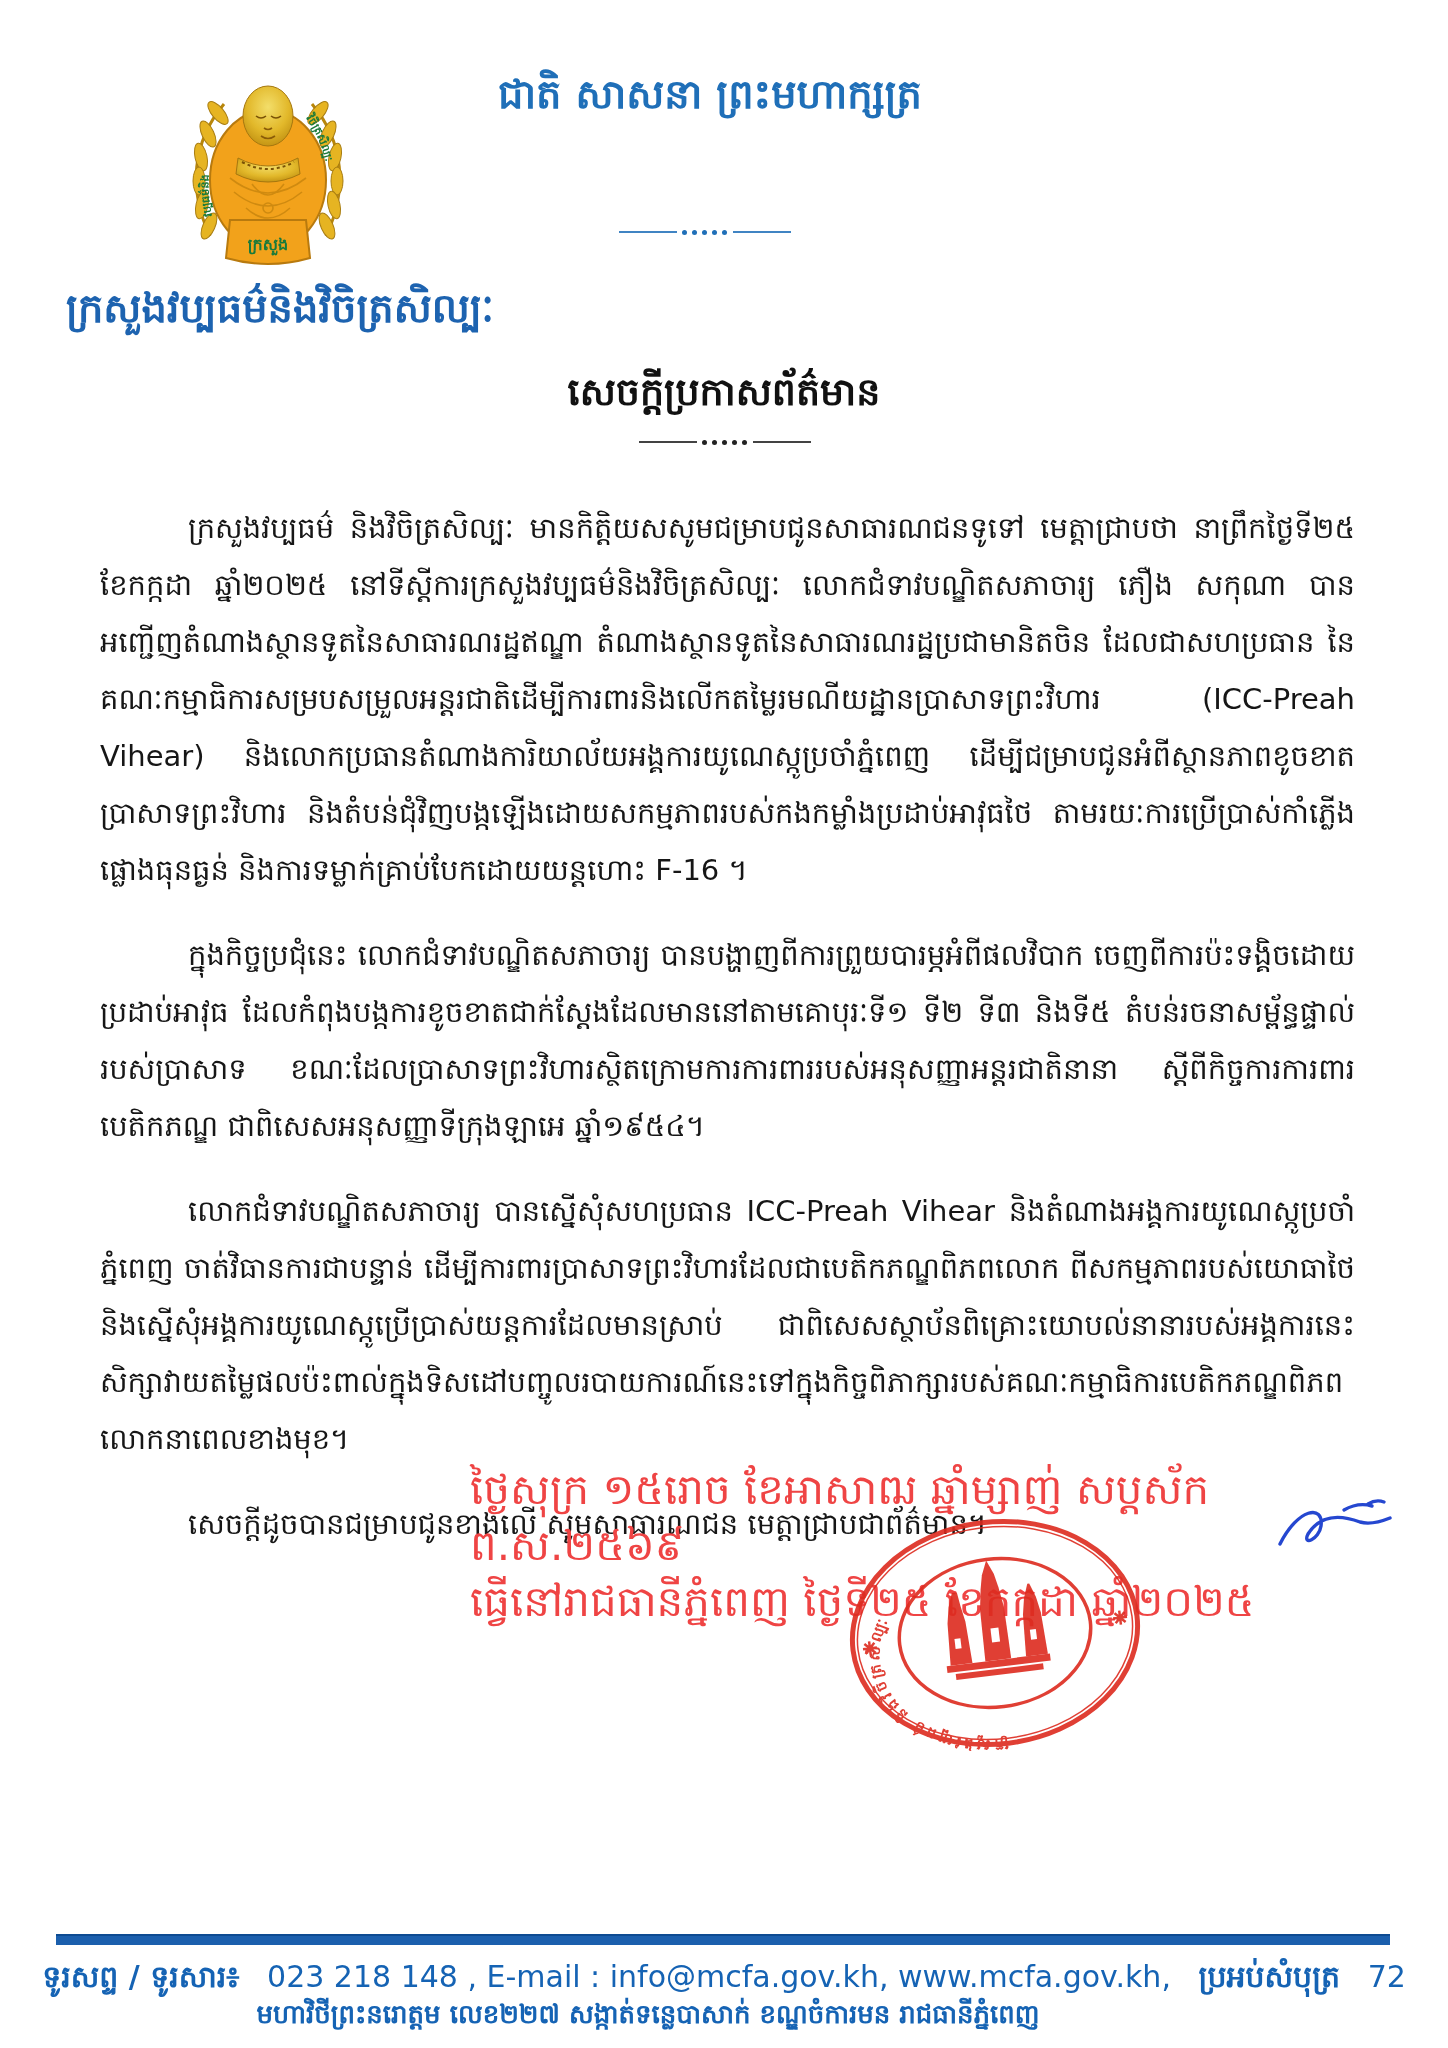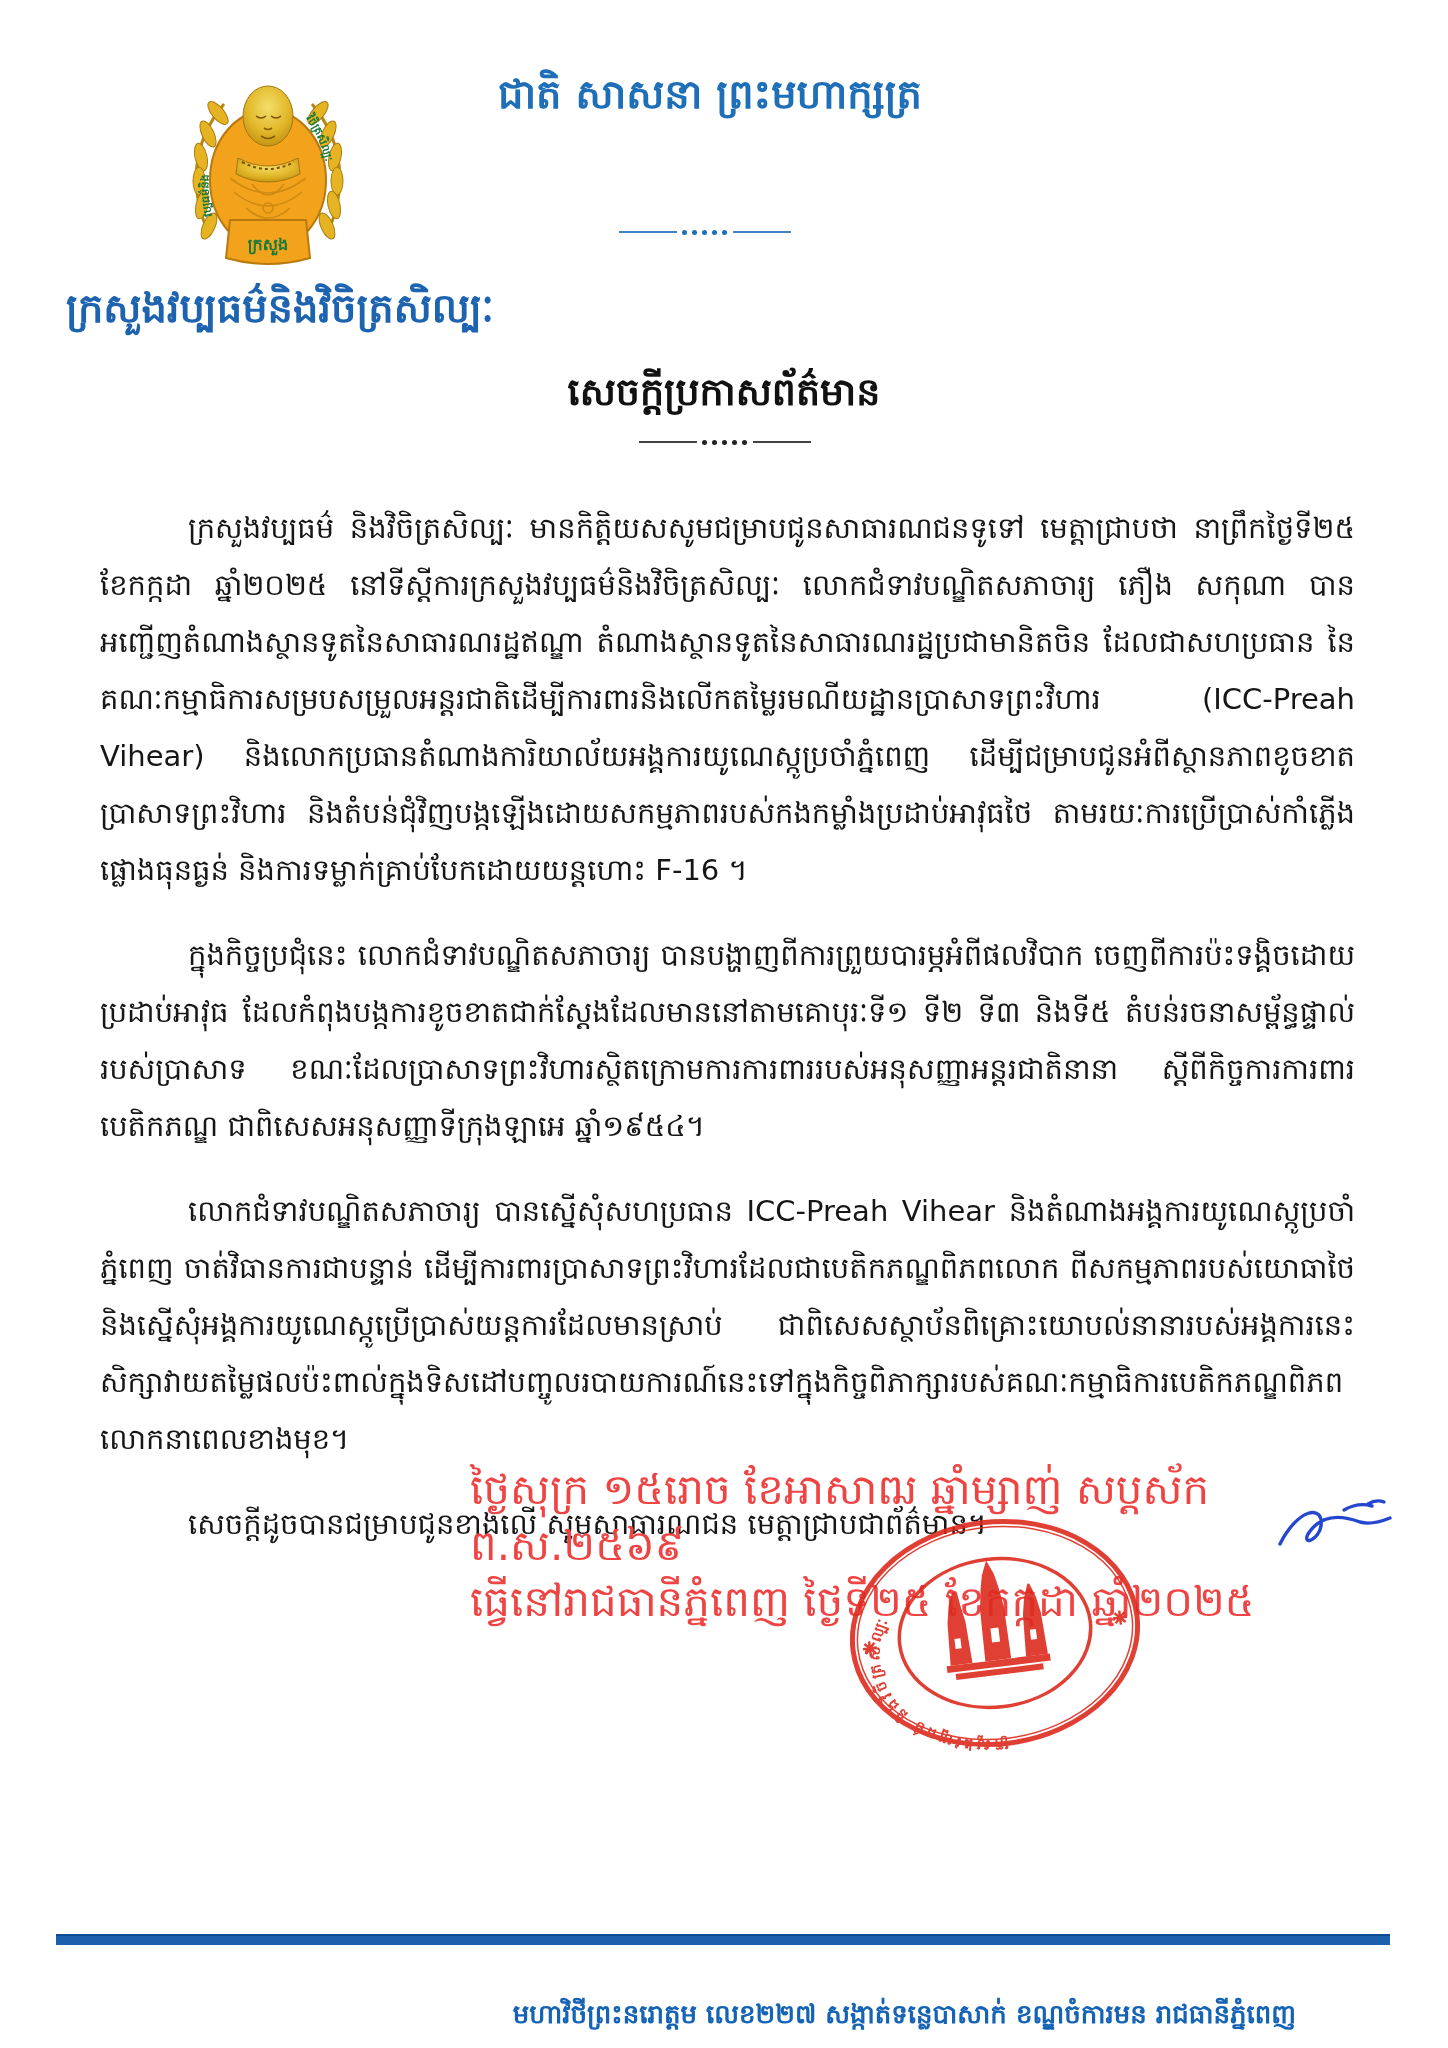--- a/index.html
+++ b/index.html
@@ -52,21 +52,21 @@
     position:absolute;left:56px;top:1934px;width:1334px;height:9px;
     background:#1b5fad;border-top:2px solid #0d4b92;
   }
   .footer-l1{
     position:absolute;left:0;top:1958px;width:1448px;text-align:center;
     color:#1563b4;font-size:30px;white-space:nowrap;
   }
   .footer-l1 .kh{font-weight:700;}
   .footer-l1 .lat{font-weight:400;}
   .footer-l2{
-    position:absolute;left:0;top:1998px;width:1296px;text-align:right;
+    position:absolute;left:0;top:1998px;width:1296px;text-align:center;
     color:#1563b4;font-weight:700;font-size:26px;
   }
   .sp{display:inline-block;width:18px;}
 </style>
 </head>
 <body>
 
 <div class="page">
 
   <svg class="emblem" viewBox="0 0 200 218" aria-hidden="true">
@@ -193,15 +193,21 @@
 
   <svg class="signature" viewBox="0 0 130 76" aria-hidden="true">
     <g stroke="#2547d0" stroke-width="3.4" fill="none" stroke-linecap="round">
       <path d="M8 52 C 26 16, 52 12, 49 34 C 47 48, 30 54, 36 42 C 50 20, 72 24, 88 30 C 98 33, 108 30, 118 26"></path>
       <path d="M72 18 q14 -8 28 -4"></path>
       <path d="M96 12 q8 -5 16 -2"></path>
     </g>
   </svg>
 
   <div class="footer-bar"></div>
+  <div class="footer-l1">
+    <span class="kh">ទូរសព្ទ / ទូរសារ៖</span><span class="sp"></span>
+    <span class="lat">023 218 148 , E-mail : info@mcfa.gov.kh, www.mcfa.gov.kh,</span><span class="sp"></span>
+    <span class="kh">ប្រអប់សំបុត្រ</span><span class="sp"></span>
+    <span class="lat">72</span>
+  </div>
   <div class="footer-l2">មហាវិថីព្រះនរោត្តម លេខ២២៧ សង្កាត់ទន្លេបាសាក់ ខណ្ឌចំការមន រាជធានីភ្នំពេញ</div>
 
 </div>
 
 </body></html>

